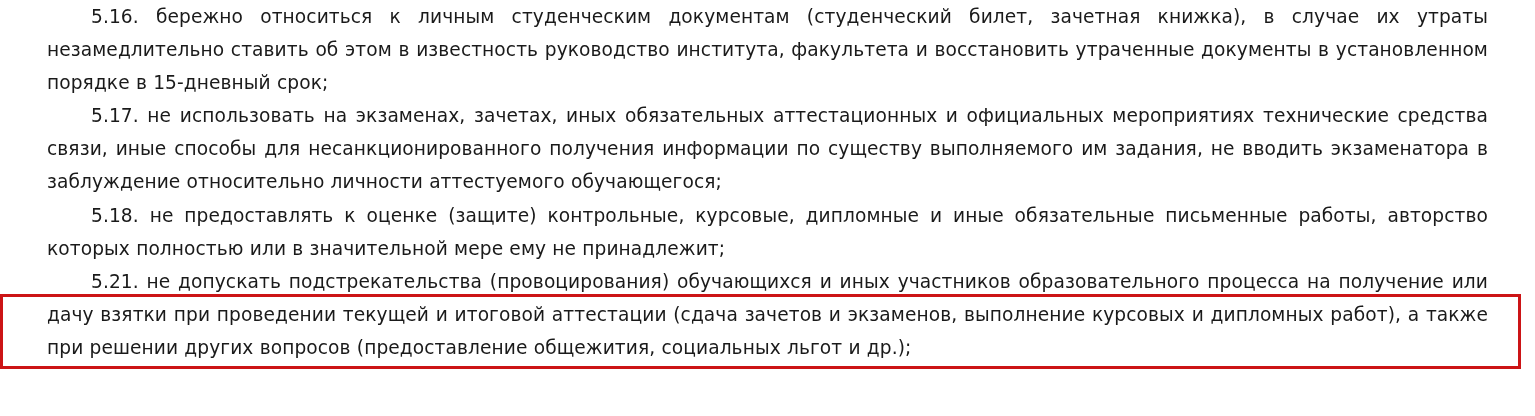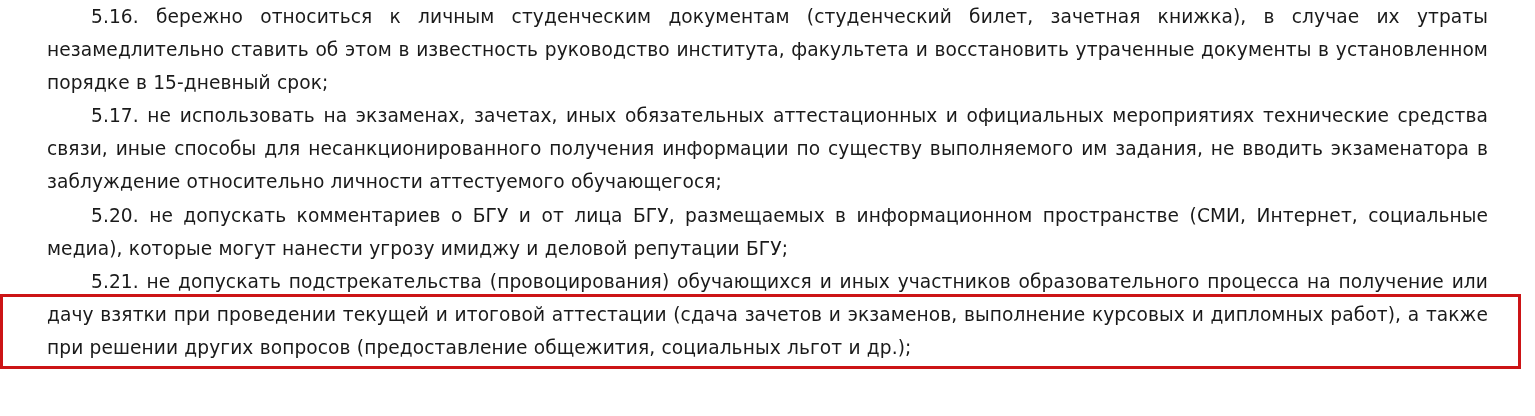--- a/index.html
+++ b/index.html
@@ -51,18 +51,18 @@
     background: transparent;
   }
 </style>
 </head>
 <body>
 
 <div class="page">
   <div class="doc-body">
     <p class="para">5.16. бережно относиться к личным студенческим документам (студенческий билет, зачетная книжка), в случае их утраты незамедлительно ставить об этом в известность руководство института, факультета и восстановить утраченные документы в установленном порядке в 15-дневный срок;</p>
     <p class="para">5.17. не использовать на экзаменах, зачетах, иных обязательных аттестационных и официальных мероприятиях технические средства связи, иные способы для несанкционированного получения информации по существу выполняемого им задания, не вводить экзаменатора в заблуждение относительно личности аттестуемого обучающегося;</p>
-    <p class="para highlighted">5.20. не допускать комментариев о БГУ и от лица БГУ, размещаемых в информационном пространстве (СМИ, Интернет, социальные медиа), которые могут нанести угрозу имиджу и деловой репутации БГУ;</p>
+    <p class="para">5.18. не предоставлять к оценке (защите) контрольные, курсовые, дипломные и иные обязательные письменные работы, авторство которых полностью или в значительной мере ему не принадлежит;</p>
     <p class="para">5.21. не допускать подстрекательства (провоцирования) обучающихся и иных участников образовательного процесса на получение или дачу взятки при проведении текущей и итоговой аттестации (сдача зачетов и экзаменов, выполнение курсовых и дипломных работ), а также при решении других вопросов (предоставление общежития, социальных льгот и др.);</p>
 
   </div>
   <div class="annotation-box" style="left: 0px; top: 293.844px; width: 1521px; height: 75.1875px; border-color: rgb(204, 20, 22);"></div>
 </div>
 
 </body></html>

